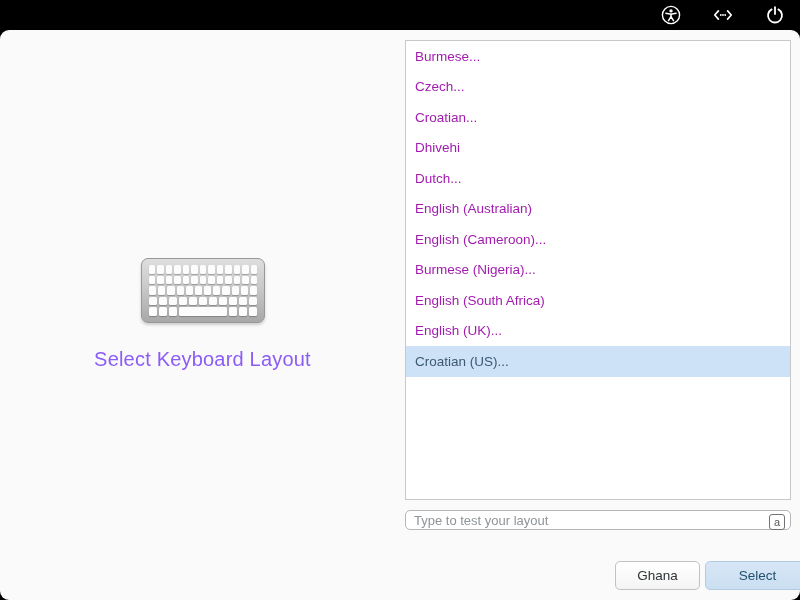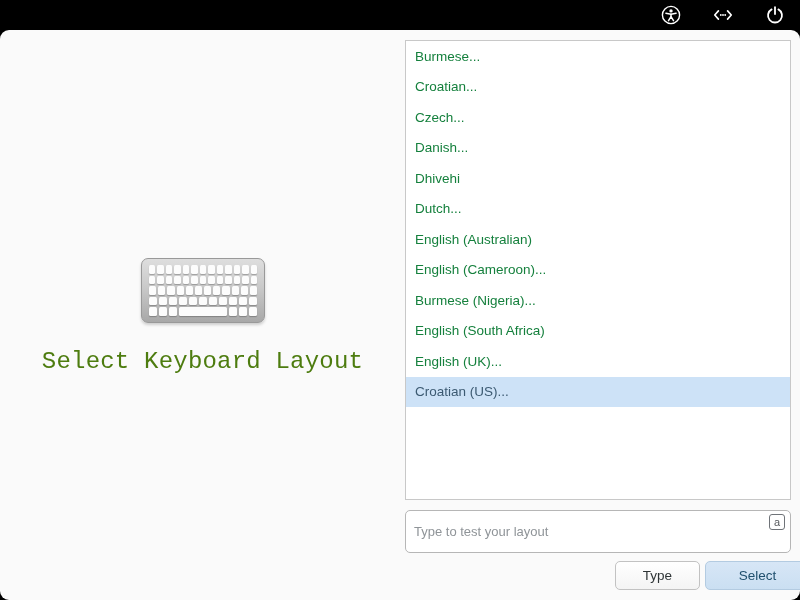--- a/index.html
+++ b/index.html
@@ -39,39 +39,38 @@
     box-shadow:0 2px 3px rgba(0,0,0,0.18);
     padding:6px 7px; display:flex; flex-direction:column; gap:2px;
   }
   .kb-row { display:flex; gap:2px; flex:1; }
   .kb-key {
     background:#fcfcfc; border-radius:1.5px; flex:1;
     box-shadow:0 1px 1px rgba(0,0,0,0.25);
   }
   .page-title {
     position:absolute; top:318px; left:0; width:405px;
-    text-align:center; font-size:24px; color:#4d7c0f; font-weight:400;
+    text-align:center; font-size:20px; color:#8b5cf6; font-weight:400;
     letter-spacing:0.2px;
-    font-family:Liberation Mono, monospace;
   }
 
   
   .layout-list {
     position:absolute; left:405px; top:10px; width:386px; height:460px;
     background:#fff; border:1px solid #c8c8c8;
     overflow:hidden;
   }
   .layout-row {
     height:30.53px; display:flex; align-items:center;
-    padding-left:9px; font-size:13.5px; color:#15803d; cursor:default;
+    padding-left:9px; font-size:13.5px; color:#a21caf; cursor:default;
   }
   .layout-row.selected { background:#cde2f7; color:#3c5a72; }
 
   
-  .test-entry-wrap { position:absolute; left:405px; top:480px; width:386px; height:43px; }
+  .test-entry-wrap { position:absolute; left:405px; top:480px; width:386px; height:20px; }
   .test-entry {
     width:100%; height:100%;
     border:1px solid #b6b6b6; border-radius:5px; background:#fff;
     font-family:"Liberation Sans","DejaVu Sans",sans-serif;
     font-size:13px; color:#2e3436; padding:0 28px 0 8px; outline:none;
   }
   .test-entry::placeholder { color:#8f9498; opacity:1; }
   .entry-preview-icon {
     position:absolute; right:6px; top:4px; width:16px; height:16px;
     border:1px solid #6f7378; border-radius:3px; color:#56595d;
@@ -196,33 +195,32 @@
           <span class="kb-key" style="flex-grow: 1;"></span>
           <span class="kb-key" style="flex-grow: 1;"></span>
           <span class="kb-key" style="flex-grow: 1;"></span>
         </div>
       </div>
     <div class="page-title">Select Keyboard Layout</div>
   </div>
 
   <div class="layout-list">
     <div class="layout-row">Burmese...</div>
+    <div class="layout-row">Czech...</div>
     <div class="layout-row">Croatian...</div>
-    <div class="layout-row">Czech...</div>
-    <div class="layout-row">Danish...</div>
     <div class="layout-row">Dhivehi</div>
     <div class="layout-row">Dutch...</div>
     <div class="layout-row">English (Australian)</div>
     <div class="layout-row">English (Cameroon)...</div>
     <div class="layout-row">Burmese (Nigeria)...</div>
     <div class="layout-row">English (South Africa)</div>
     <div class="layout-row">English (UK)...</div>
     <div class="layout-row selected">Croatian (US)...</div>
   </div>
 
   <div class="test-entry-wrap">
     <input class="test-entry" type="text" placeholder="Type to test your layout" style="">
     <span class="entry-preview-icon">a</span>
   </div>
 
-  <button class="btn btn-back">Type</button>
+  <button class="btn btn-back">Ghana</button>
   <button class="btn btn-select">Select</button>
 </div>
 
 </body></html>

